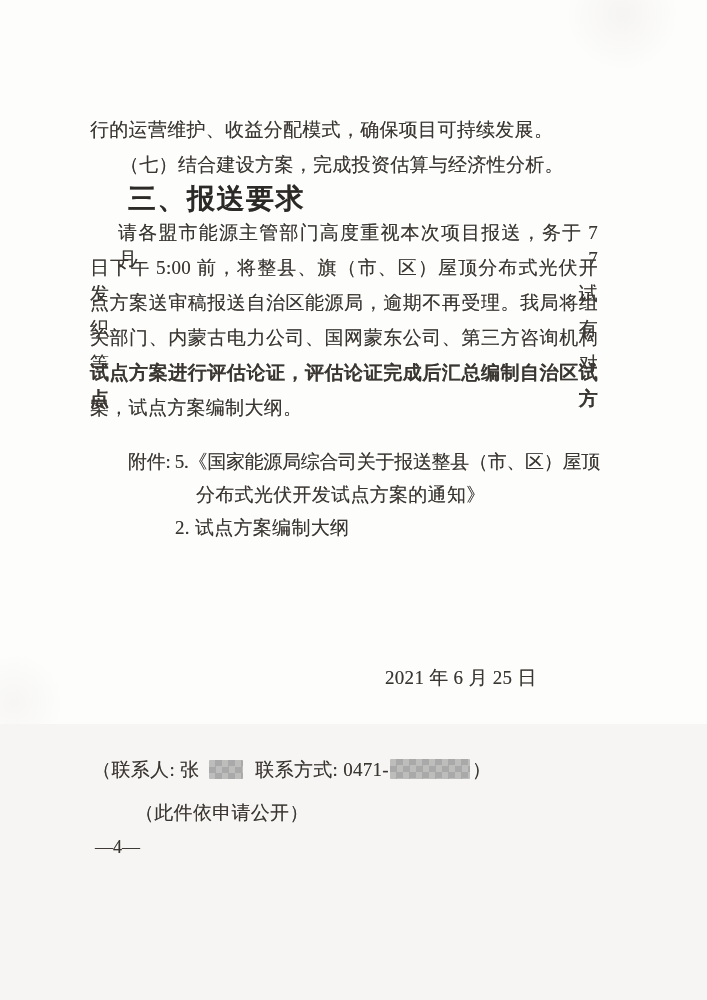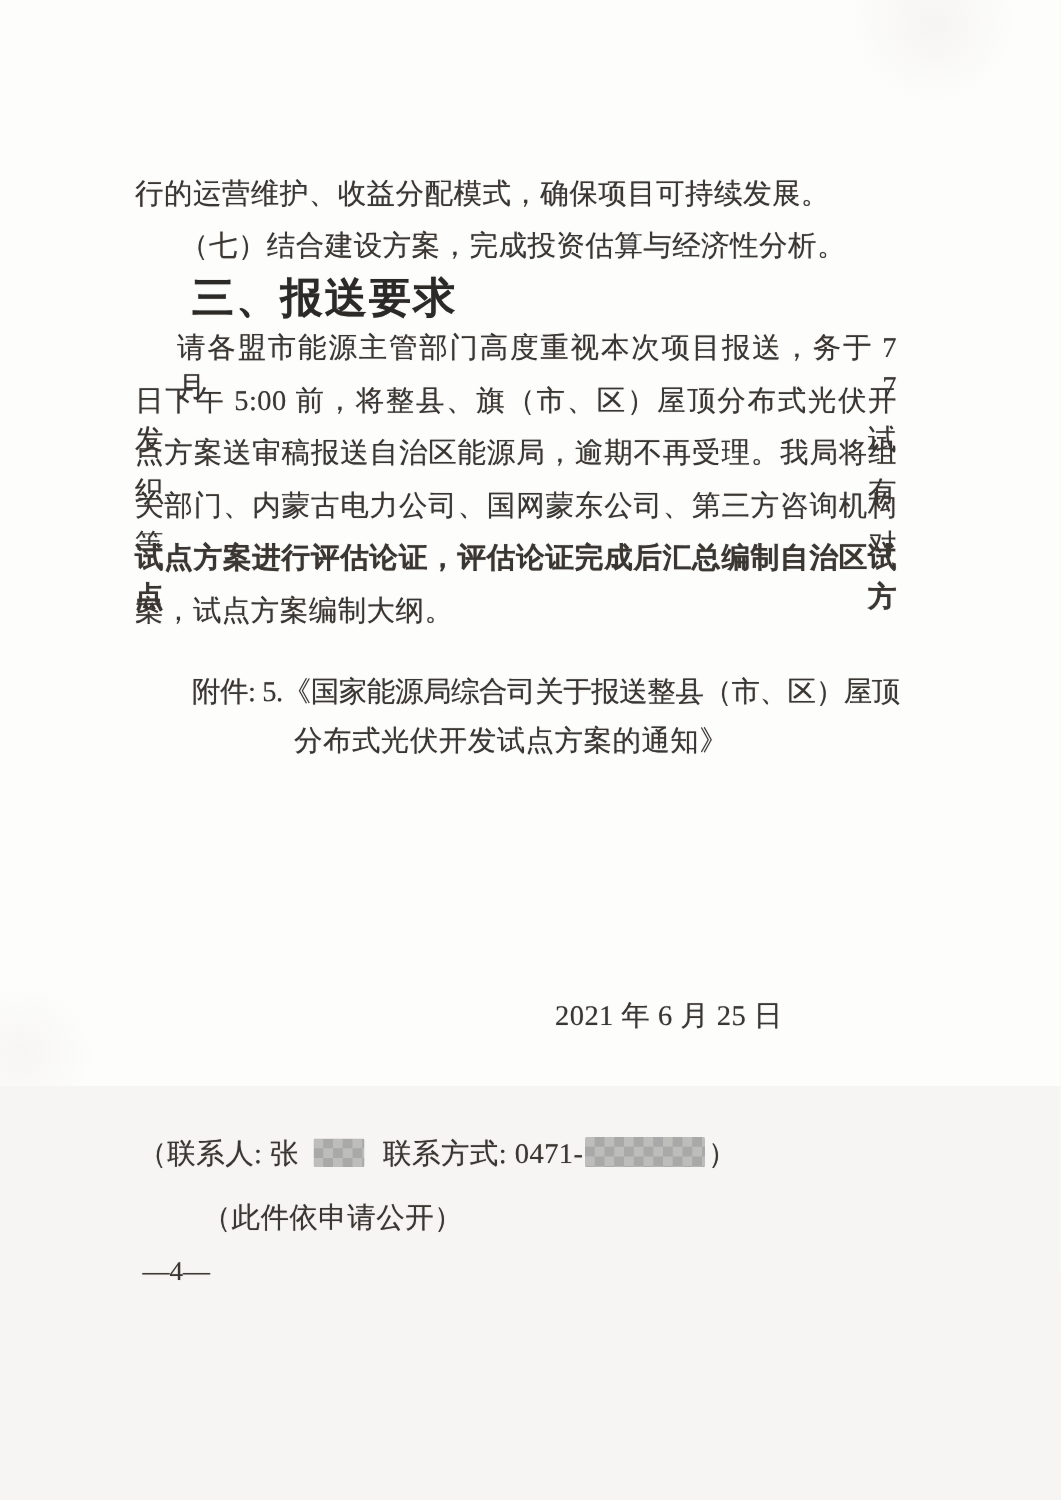--- a/index.html
+++ b/index.html
@@ -66,22 +66,23 @@
 
   <div class="line just" style="top:220px; left:118px; width:480px;">请各盟市能源主管部门高度重视本次项目报送，务于 7 月 7</div>
   <div class="line just" style="top:255px; left:90px; width:508px;">日下午 5:00 前，将整县、旗（市、区）屋顶分布式光伏开发试</div>
   <div class="line just" style="top:290px; left:90px; width:508px;">点方案送审稿报送自治区能源局，逾期不再受理。我局将组织有</div>
   <div class="line just" style="top:325px; left:90px; width:508px;">关部门、内蒙古电力公司、国网蒙东公司、第三方咨询机构等对</div>
   <div class="line just" style="top:360px; left:90px; width:508px;font-weight:bold;">试点方案进行评估论证，评估论证完成后汇总编制自治区试点方</div>
   <div class="line" style="top:395px; left:90px;">案，试点方案编制大纲。</div>
 
   <div class="line tight" style="top:449px; left:128px;">附件: 5.《国家能源局综合司关于报送整县（市、区）屋顶</div>
   <div class="line" style="top:482px; left:196px;">分布式光伏开发试点方案的通知》</div>
+  <div class="line" style="top:515px; left:175px;">2. 试点方案编制大纲</div>
 
-  <div class="line" style="top:665px; left:370px;">2021 年 6 月 25 日</div>
+  <div class="line" style="top:665px; left:385px;">2021 年 6 月 25 日</div>
 
   <div class="line" style="top:731px; left:72px;">
     <span>（联系人: 张</span><span class="mosaic name"></span><span>联系方式: 0471-</span><span class="mosaic phone"></span><span>）</span>
   </div>
 
   <div class="line" style="top:800px; left:135px;">（此件依申请公开）</div>
 
   <div class="line" style="top:834px; left:95px; font-size:18px; letter-spacing:0;">—4—</div>
 
 </div>

